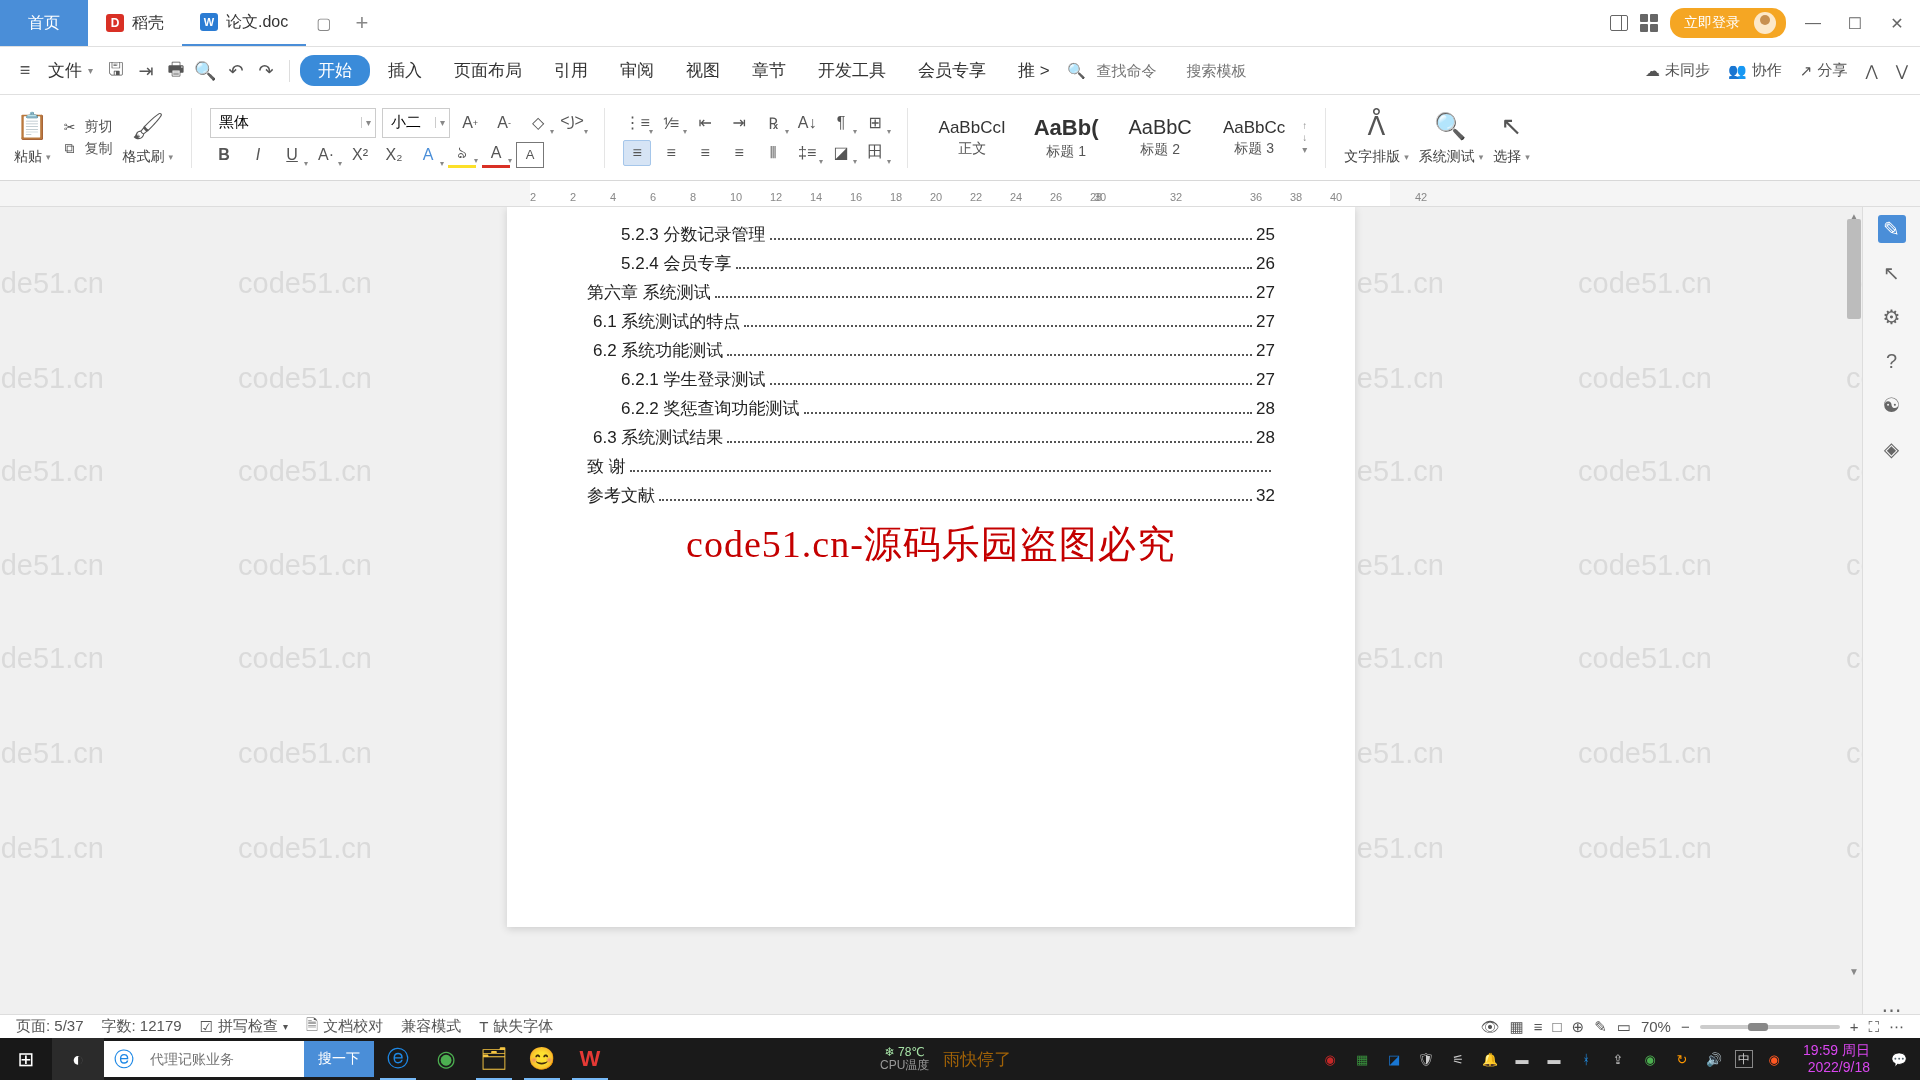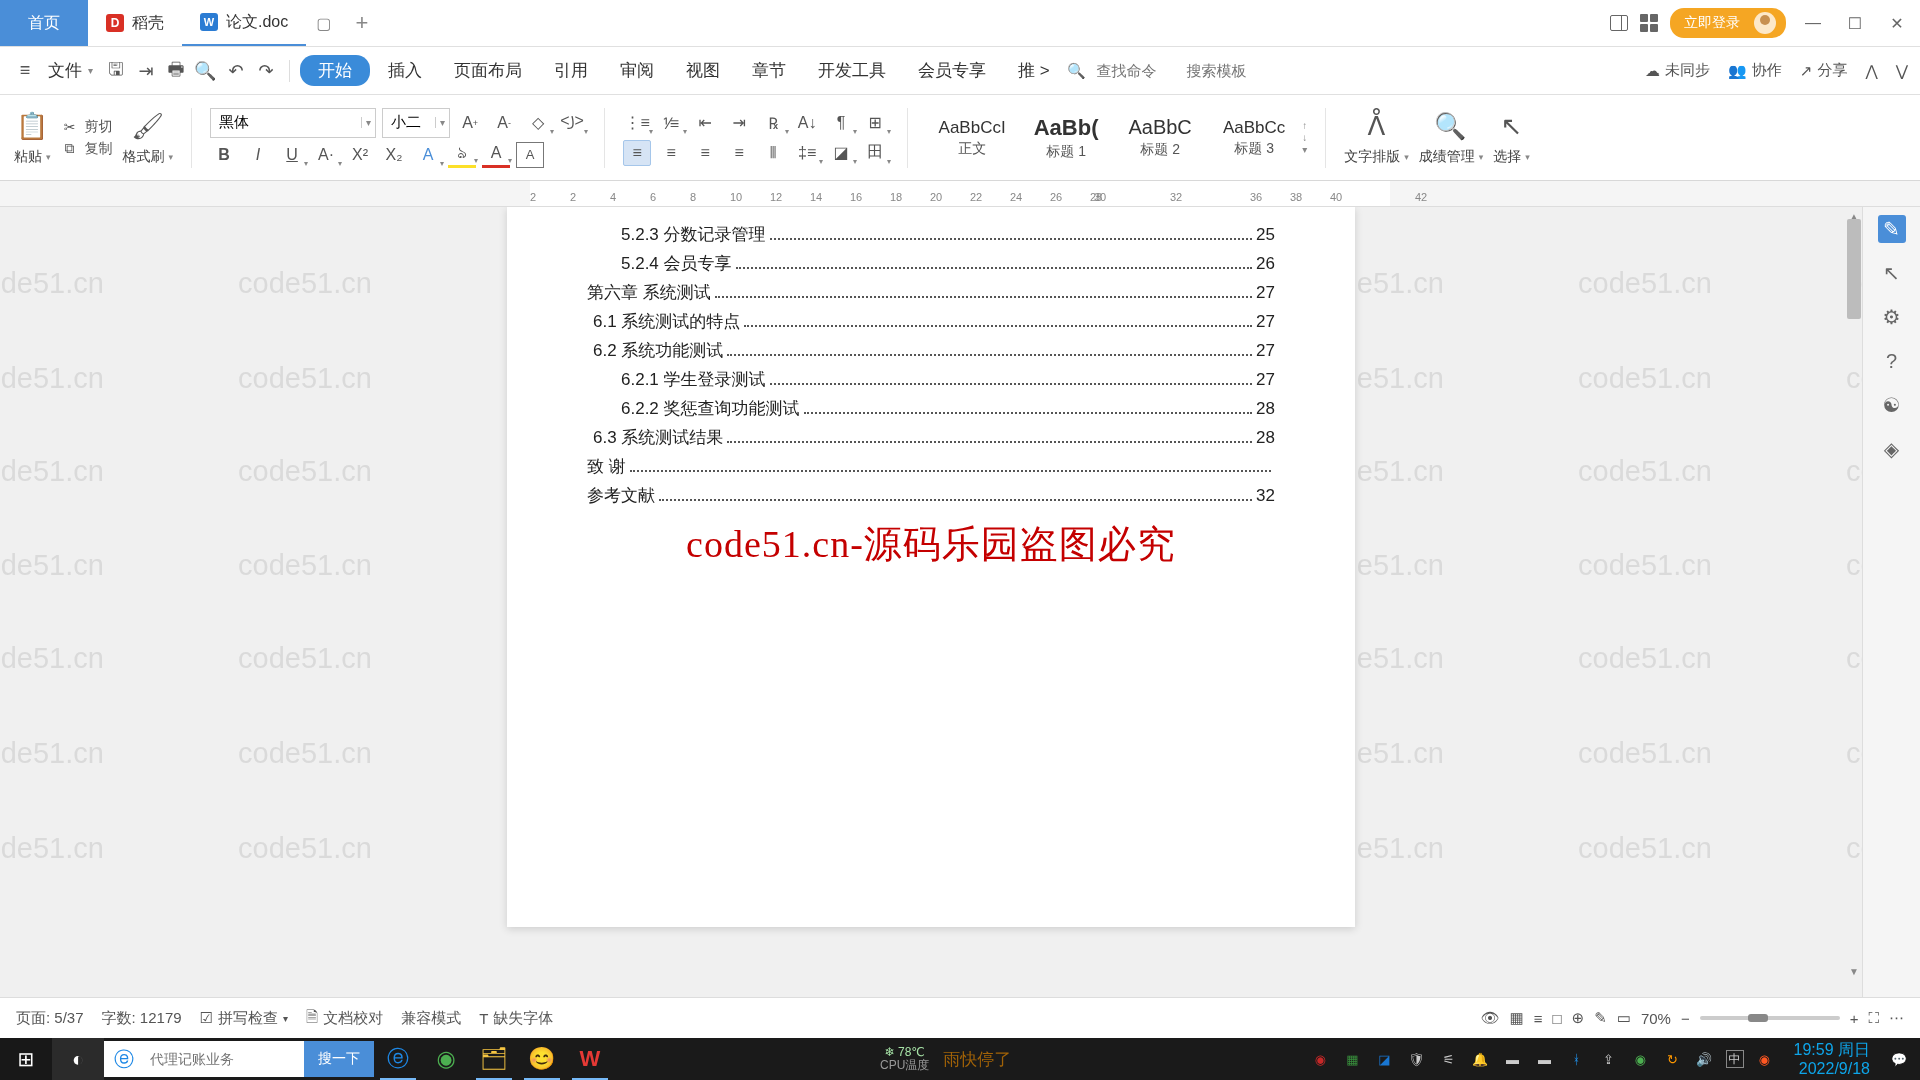--- a/index.html
+++ b/index.html
@@ -80,40 +80,40 @@
 .rightbar { position: absolute; right: 0; top: 207px; bottom: 42px; width: 58px; background: #f5f5f5; border-left: 1px solid #ddd; display: flex; flex-direction: column; align-items: center; padding-top: 8px; gap: 16px; }
 .rightbar .rico { width: 28px; height: 28px; display: flex; align-items: center; justify-content: center; color: #666; font-size: 20px; cursor: pointer; }
 .rightbar .rico.sel { background: #4a8ed8; color: #fff; border-radius: 3px; }
 .rightbar .scroll-track { position: absolute; left: -16px; top: 4px; width: 14px; bottom: 4px; }
 .rightbar .scroll-thumb { position: absolute; width: 14px; height: 100px; background: #bcbcbc; border-radius: 2px; top: 8px; }
 .rightbar .scroll-up, .rightbar .scroll-down { position: absolute; width: 14px; height: 14px; font-size: 10px; color: #888; text-align: center; }
 .rightbar .scroll-up { top: 0; }
 .rightbar .scroll-down { bottom: 54px; }
 
 
-.statusbar { position: absolute; bottom: 42px; left: 0; right: 0; height: 41px; background: #fff; border-top: 1px solid #ddd; display: flex; align-items: center; padding: 0 16px; font-size: 15px; color: #555; gap: 18px; }
+.statusbar { position: absolute; bottom: 42px; left: 0; right: 0; height: 24px; background: #fff; border-top: 1px solid #ddd; display: flex; align-items: center; padding: 0 16px; font-size: 15px; color: #555; gap: 18px; }
 .statusbar .sbitem { display: flex; align-items: center; gap: 5px; cursor: pointer; }
 .statusbar-right { margin-left: auto; display: flex; align-items: center; gap: 10px; }
 .zoom-slider { width: 140px; height: 4px; background: #ccc; position: relative; border-radius: 2px; }
 .zoom-slider .zthumb { position: absolute; width: 20px; height: 8px; background: #888; border-radius: 3px; top: -2px; left: 48px; }
 
 
 .taskbar { position: absolute; bottom: 0; left: 0; right: 0; height: 42px; background: #1a1a1a; display: flex; align-items: center; }
 .taskbar .tico { width: 52px; height: 42px; display: flex; align-items: center; justify-content: center; color: #fff; font-size: 20px; cursor: pointer; }
 .taskbar .win-ico { background: #181818; }
 .taskbar .cortana { background: #2b2b2b; }
 .taskbar .search-box { display: flex; align-items: center; background: #fff; height: 36px; margin: 3px 0; }
 .taskbar .search-box .ie-ico { width: 40px; display: flex; align-items: center; justify-content: center; }
 .taskbar .search-box input { border: none; outline: none; height: 34px; width: 160px; font-size: 14px; padding: 0 6px; }
 .taskbar .search-box .sbtn { background: #4a8ed8; color: #fff; height: 36px; padding: 0 14px; display: flex; align-items: center; font-size: 14px; }
 .taskbar .app-ico { width: 48px; height: 42px; display: flex; align-items: center; justify-content: center; font-size: 22px; position: relative; }
 .taskbar .app-ico.running::after { content: ""; position: absolute; bottom: 0; left: 6px; right: 6px; height: 2px; background: #76b9f7; }
 .systray { margin-left: auto; display: flex; align-items: center; gap: 10px; padding-right: 10px; color: #ccc; font-size: 13px; }
 .systray .tray-ico { width: 22px; height: 22px; display: flex; align-items: center; justify-content: center; cursor: pointer; }
-.clock { text-align: right; line-height: 1.2; font-size: 16px; color: #0ea5e9; padding: 0 8px; }
+.clock { text-align: right; line-height: 1.2; font-size: 14px; color: #d946ef; padding: 0 8px; }
 .temp-widget { color: #a7e3a7; display: flex; flex-direction: column; align-items: center; font-size: 12px; line-height: 1.1; padding: 0 6px; }
 </style>
 </head>
 <body>
 
 <div class="titlebar">
   <div class="tab home">
       <span>首页</span>
     </div>
   <div class="tab doke">
@@ -294,21 +294,21 @@
         <span>▾</span>
       </div>
   </div>
   <div class="rsep"></div>
   <div class="rgroup big">
       <div class="bigico">ᐰ</div>
       <div class="biglabel">文字排版</div>
     </div>
   <div class="rgroup big">
       <div class="bigico">🔍</div>
-      <div class="biglabel">成绩管理</div>
+      <div class="biglabel">系统测试</div>
     </div>
   <div class="rgroup big">
       <div class="bigico">↖</div>
       <div class="biglabel">选择</div>
     </div>
 </div>
 
 <div class="ruler">
   <div class="ruler-inner" id="ruler-inner">
       <span class="ruler-tick" style="left: 0px;">2</span>

